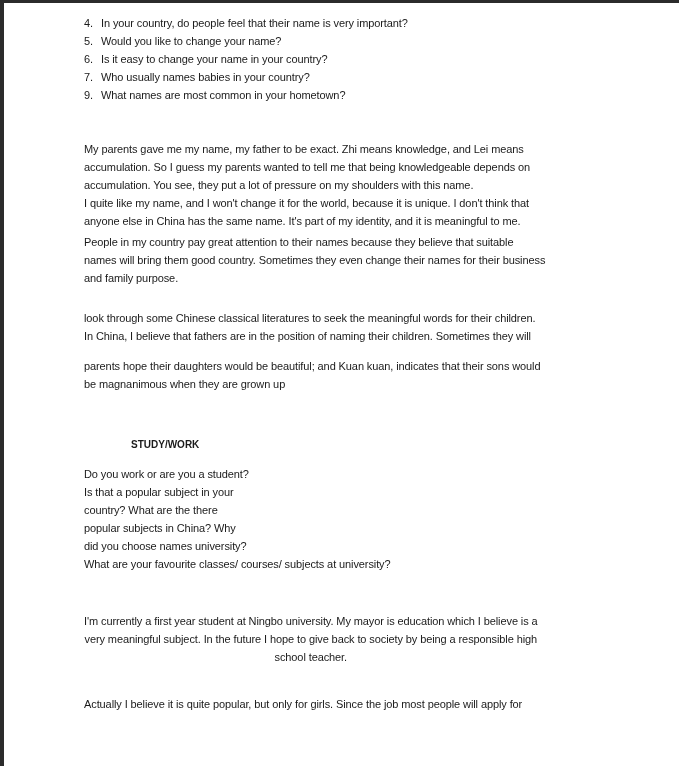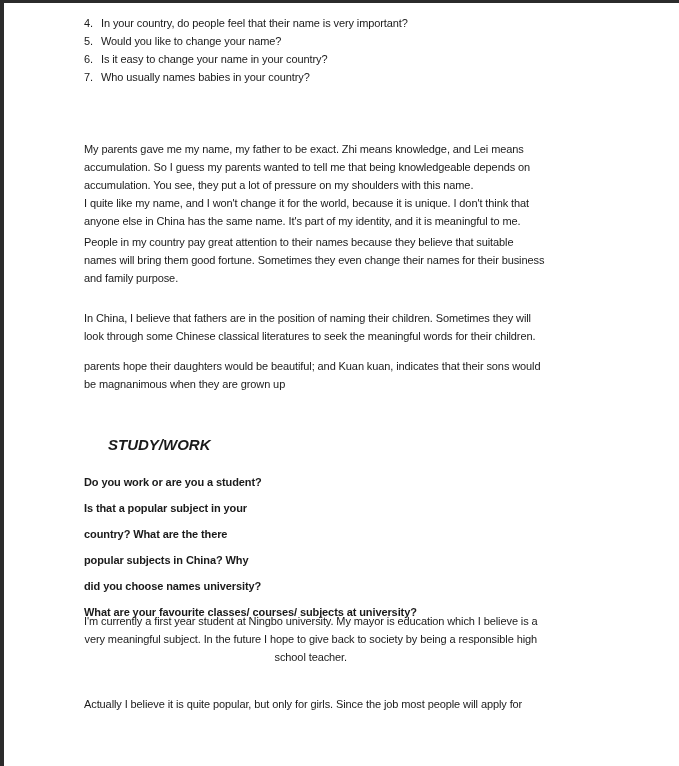--- a/index.html
+++ b/index.html
@@ -46,63 +46,62 @@
     p {
       margin: 0;
     }
     .para-line {
       white-space: nowrap;
       height: 18px;
     }
     .block { position: absolute; left: 0; }
     .heading {
       position: absolute;
-      left: 24px;
+      left: 47px;
       font-weight: bold;
-      font-size: 15px;
+      font-size: 10px;
       letter-spacing: 0px;
-      font-style: italic;
     }
     .bold-q {
-      font-weight: bold;
+      font-weight: normal;
       white-space: nowrap;
       height: 18px;
-      margin-top: 8px;
     }
   </style>
 </head>
 <body>
 
 <div class="page">
   <div class="content">
 
     <ul class="qlist block" style="top:3px;">
       <li><span class="num">4.</span> <span>In your country, do people feel that their name is very important?</span></li>
       <li><span class="num">5.</span> <span>Would you like to change your name?</span></li>
       <li><span class="num">6.</span> <span>Is it easy to change your name in your country?</span></li>
       <li><span class="num">7.</span> <span>Who usually names babies in your country?</span></li>
+      <li><span class="num">9.</span> <span>What names are most common in your hometown?</span></li>
     </ul>
 
     <p class="block" style="top:129px;">
       <span class="para-line" style="display:block">My parents gave me my name, my father to be exact. Zhi means knowledge, and Lei means</span>
       <span class="para-line" style="display:block">accumulation. So I guess my parents wanted to tell me that being knowledgeable depends on</span>
       <span class="para-line" style="display:block">accumulation. You see, they put a lot of pressure on my shoulders with this name.</span>
       <span class="para-line" style="display:block">I quite like my name, and I won't change it for the world, because it is unique. I don't think that</span>
       <span class="para-line" style="display:block">anyone else in China has the same name. It's part of my identity, and it is meaningful to me.</span>
     </p>
 
     <p class="block" style="top:222px;">
       <span class="para-line" style="display:block">People in my country pay great attention to their names because they believe that suitable</span>
-      <span class="para-line" style="display:block">names will bring them good fortune. Sometimes they even change their names for their business</span>
+      <span class="para-line" style="display:block">names will bring them good country. Sometimes they even change their names for their business</span>
       <span class="para-line" style="display:block">and family purpose.</span>
     </p>
 
     <p class="block" style="top:298px;">
+      <span class="para-line" style="display:block">look through some Chinese classical literatures to seek the meaningful words for their children.</span>
       <span class="para-line" style="display:block">In China, I believe that fathers are in the position of naming their children. Sometimes they will</span>
-      <span class="para-line" style="display:block">look through some Chinese classical literatures to seek the meaningful words for their children.</span>
     </p>
 
     <p class="block" style="top:346px;">
       <span class="para-line" style="display:block">parents hope their daughters would be beautiful; and Kuan kuan, indicates that their sons would</span>
       <span class="para-line" style="display:block">be magnanimous when they are grown up</span>
     </p>
 
     <div class="heading" style="top:425px;">STUDY/WORK</div>
 
     <div class="block" style="top:454px;">

